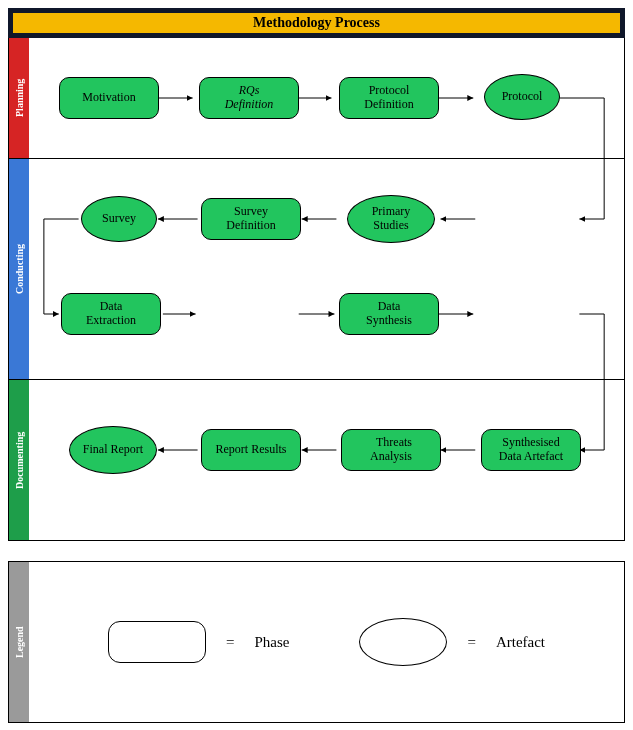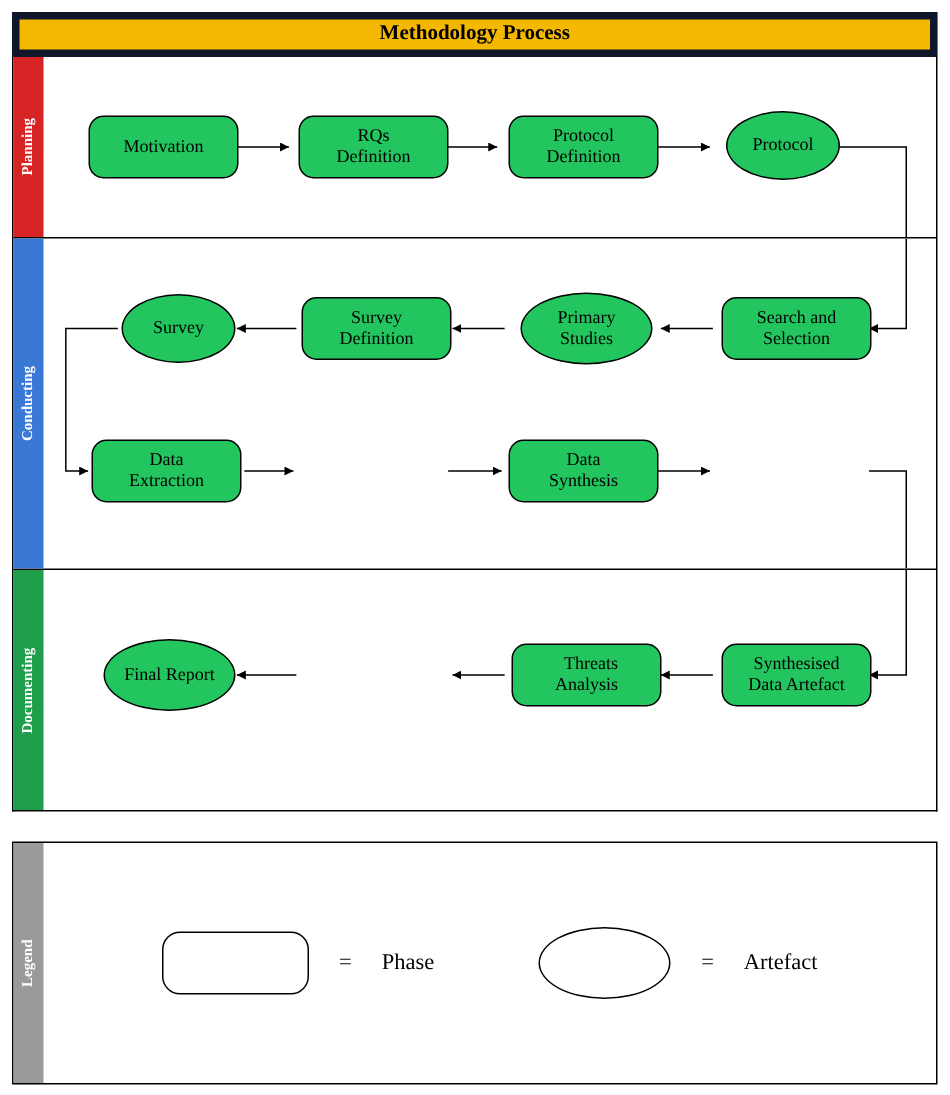--- a/index.html
+++ b/index.html
@@ -137,21 +137,21 @@
         </defs>
         <line x1="130" y1="60" x2="165" y2="60" stroke="#000" stroke-width="1" marker-end="url(#ah)"></line>
         <line x1="270" y1="60" x2="305" y2="60" stroke="#000" stroke-width="1" marker-end="url(#ah)"></line>
         <line x1="410" y1="60" x2="448" y2="60" stroke="#000" stroke-width="1" marker-end="url(#ah)"></line>
 
         <polyline points="535,60 580,60 580,120" fill="none" stroke="#000" stroke-width="1"></polyline>
       </svg>
       <div class="node rect" style="left:30px; top:39px;">
           <span>Motivation</span>
         </div>
-      <div class="node rect" style="left:170px; top:39px;">
+      <div class="node rect" style="left:170px; top:39px;font-style:italic;">
           <span style="white-space:pre-line">RQs
 Definition</span>
         </div>
       <div class="node rect" style="left:310px; top:39px;">
           <span style="white-space:pre-line">Protocol
 Definition</span>
         </div>
       <div class="node ellipse small" style="left:455px; top:36px;">
           <span>Protocol</span>
         </div>
@@ -180,24 +180,20 @@
 
         <line x1="135" y1="155" x2="168" y2="155" stroke="#000" stroke-width="1" marker-end="url(#ah2)"></line>
 
         <line x1="272" y1="155" x2="308" y2="155" stroke="#000" stroke-width="1" marker-end="url(#ah2)"></line>
 
         <line x1="412" y1="155" x2="448" y2="155" stroke="#000" stroke-width="1" marker-end="url(#ah2)"></line>
 
         <polyline points="555,155 580,155 580,220" fill="none" stroke="#000" stroke-width="1"></polyline>
       </svg>
 
-      <div class="node rect" style="left:452px; top:39px;">
-          <span style="white-space:pre-line">Search and
-Selection</span>
-        </div>
       <div class="node ellipse" style="left:318px; top:36px;">
           <span style="white-space:pre-line">Primary
 Studies</span>
         </div>
       <div class="node rect" style="left:172px; top:39px;">
           <span style="white-space:pre-line">Survey
 Definition</span>
         </div>
       <div class="node ellipse small" style="left:52px; top:37px;">
           <span>Survey</span>
@@ -232,20 +228,23 @@
 
         <line x1="170" y1="70" x2="130" y2="70" stroke="#000" stroke-width="1" marker-end="url(#ah3)"></line>
       </svg>
       <div class="node rect" style="left:452px; top:49px;">
           <span style="white-space:pre-line">Synthesised
 Data Artefact</span>
         </div>
       <div class="node rect" style="left:312px; top:49px;text-align:right;">
           <span style="white-space:pre-line">Threats
 Analysis</span>
+        </div>
+      <div class="node rect" style="left:172px; top:49px;">
+          <span>Report Results</span>
         </div>
       <div class="node ellipse" style="left:40px; top:46px;">
           <span>Final Report</span>
         </div>
     </div>
   </div>
 
 </div>
 
 <div class="legend-gap"></div>

